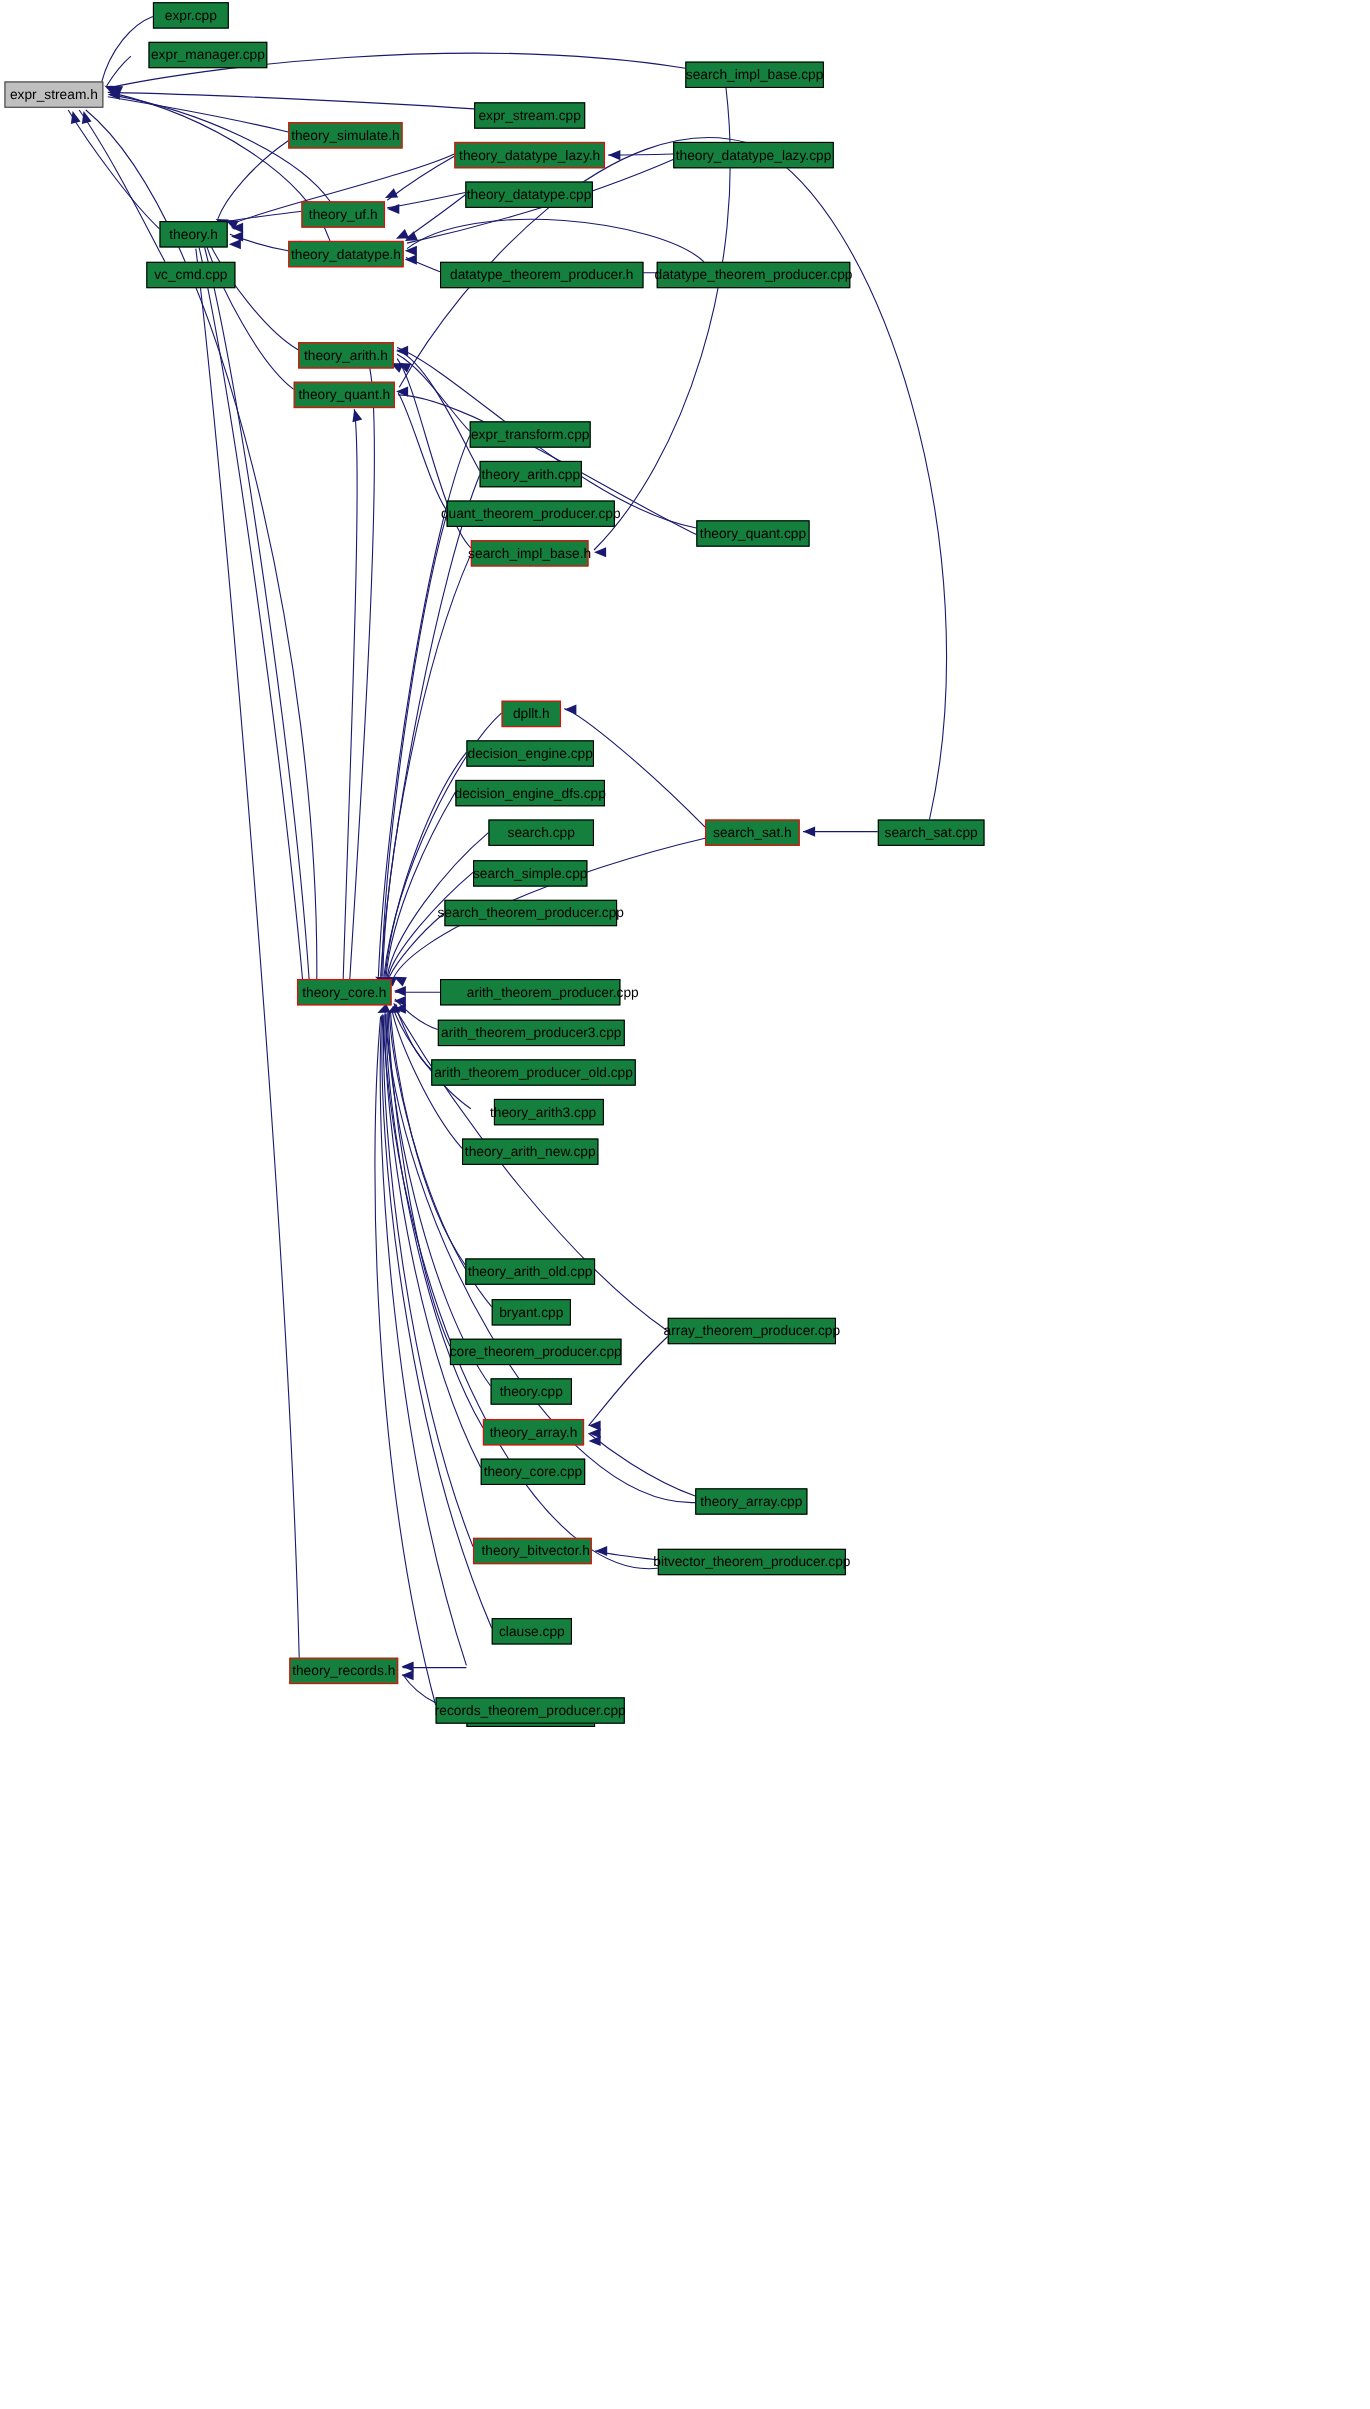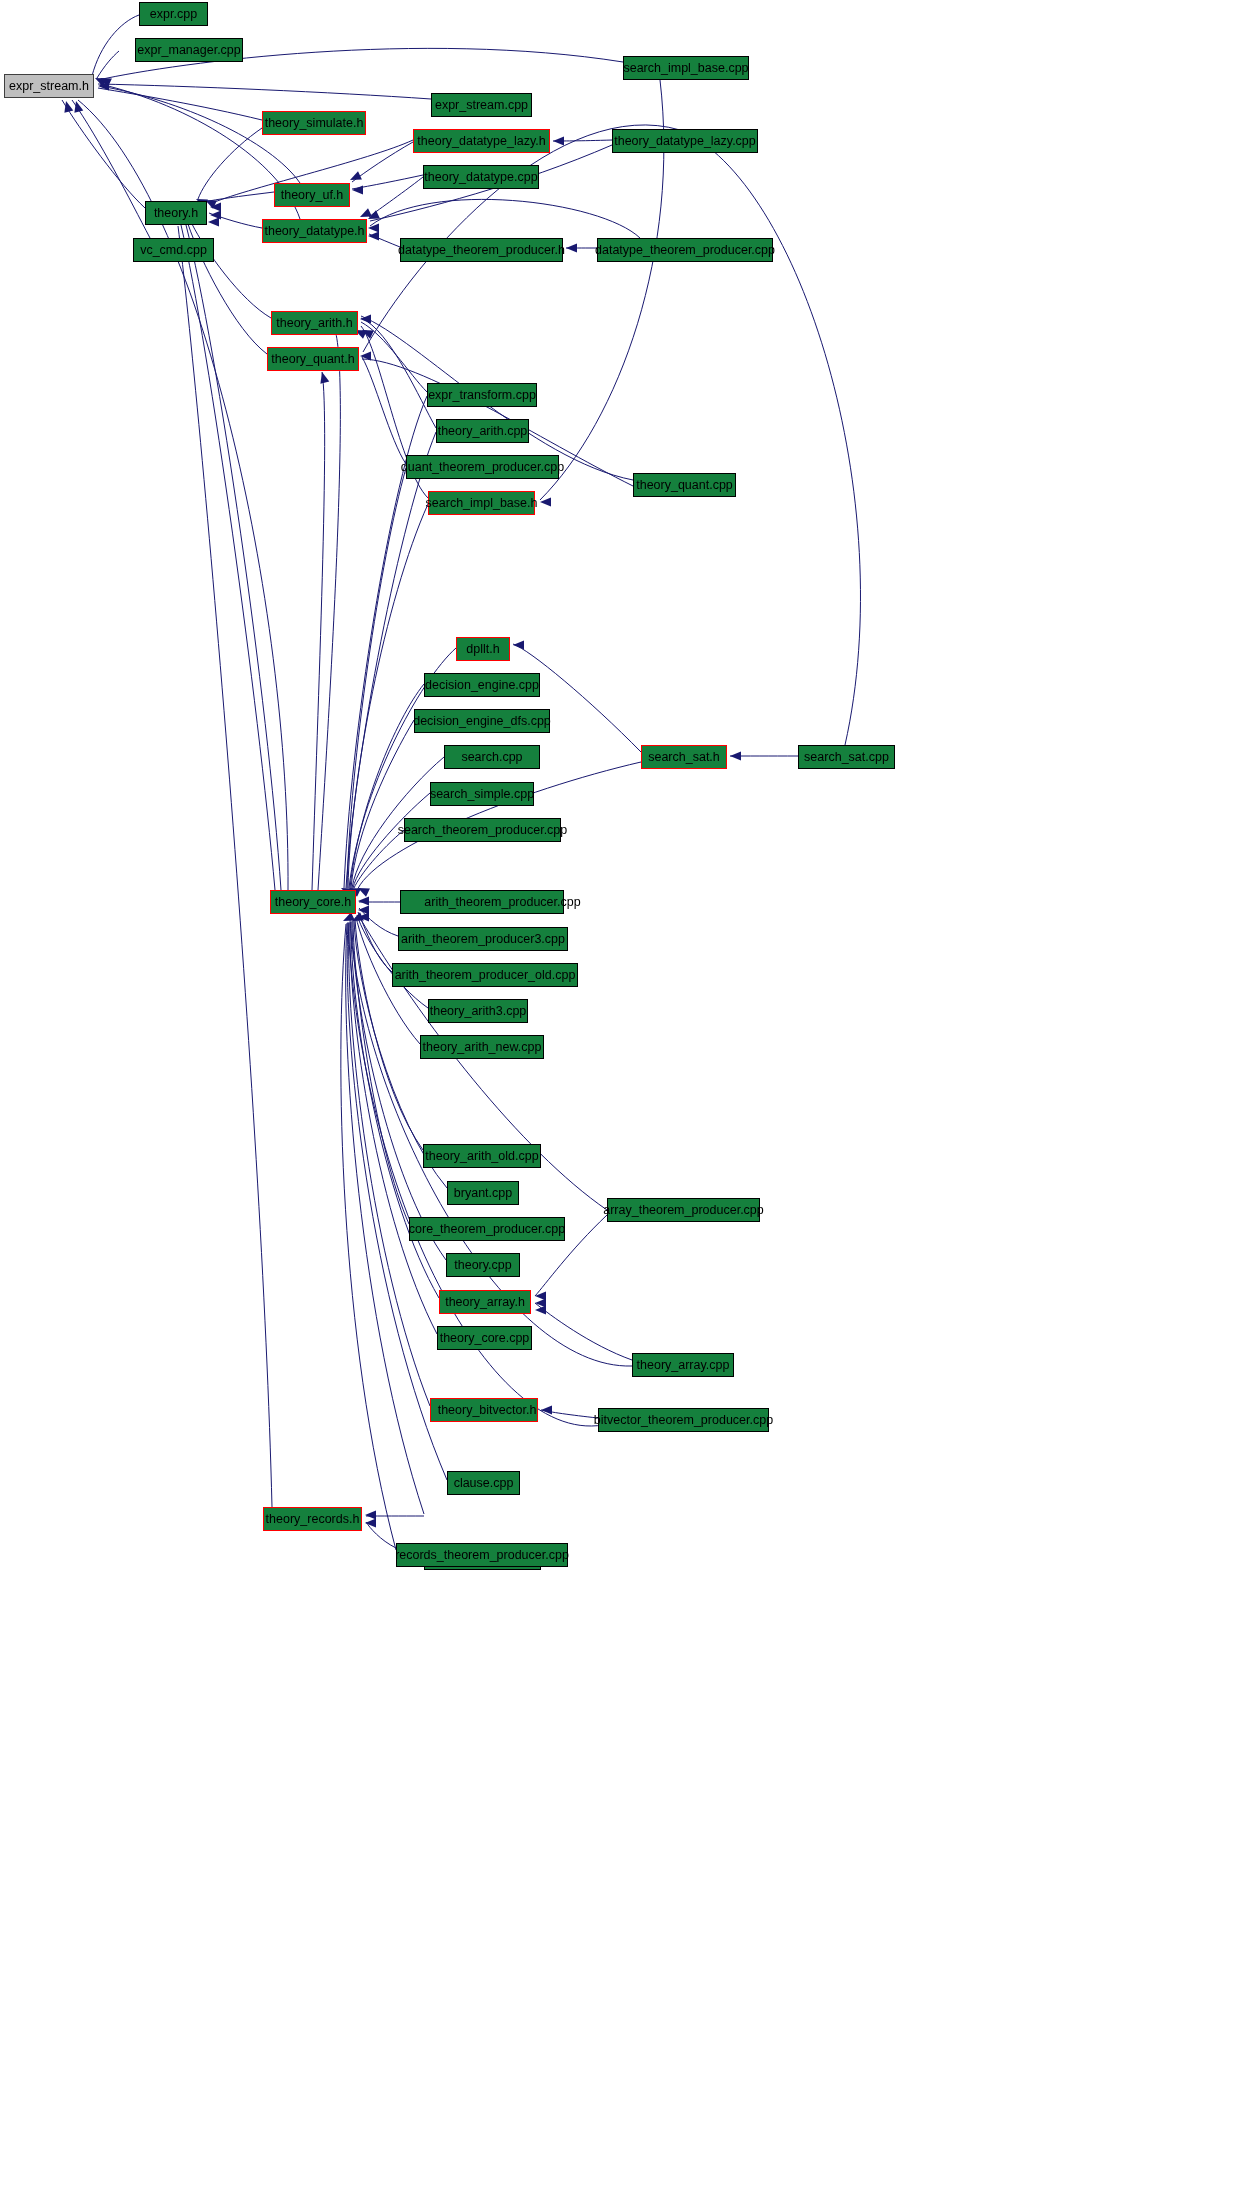--- a/index.html
+++ b/index.html
@@ -208,21 +208,21 @@
     </div>
     <div class="node" style="left: 431px; top: 93px; width: 101px;">
       <span class="node-label">expr_stream.cpp</span>
     </div>
     <div class="node red" style="left: 413px; top: 129px; width: 137px;">
       <span class="node-label">theory_datatype_lazy.h</span>
     </div>
     <div class="node" style="left: 423px; top: 165px; width: 116px;">
       <span class="node-label">theory_datatype.cpp</span>
     </div>
-    <div class="node" style="left: 400px; top: 238px; width: 163px;">
+    <div class="node" style="left: 400px; top: 238px; width: 185px;">
       <span class="node-label">datatype_theorem_producer.h</span>
     </div>
     <div class="node" style="left: 427px; top: 383px; width: 110px;">
       <span class="node-label">expr_transform.cpp</span>
     </div>
     <div class="node" style="left: 436px; top: 419px; width: 93px;">
       <span class="node-label">theory_arith.cpp</span>
     </div>
     <div class="node" style="left: 406px; top: 455px; width: 153px;">
       <span class="node-label">quant_theorem_producer.cpp</span>
@@ -250,21 +250,21 @@
     </div>
     <div class="node" style="left: 400px; top: 890px; width: 164px; padding-left: 47px;">
       <span class="node-label">arith_theorem_producer.cpp</span>
     </div>
     <div class="node" style="left: 398px; top: 927px; width: 170px;">
       <span class="node-label">arith_theorem_producer3.cpp</span>
     </div>
     <div class="node" style="left: 392px; top: 963px; width: 186px;">
       <span class="node-label">arith_theorem_producer_old.cpp</span>
     </div>
-    <div class="node" style="left: 428px; top: 999px; width: 100px;">
+    <div class="node" style="left: 449px; top: 999px; width: 100px; justify-content: flex-end;">
       <span class="node-label">theory_arith3.cpp</span>
     </div>
     <div class="node" style="left: 420px; top: 1035px; width: 124px;">
       <span class="node-label">theory_arith_new.cpp</span>
     </div>
     <div class="node" style="left: 423px; top: 1144px; width: 118px;">
       <span class="node-label">theory_arith_old.cpp</span>
     </div>
     <div class="node" style="left: 447px; top: 1181px; width: 72px;">
       <span class="node-label">bryant.cpp</span>

